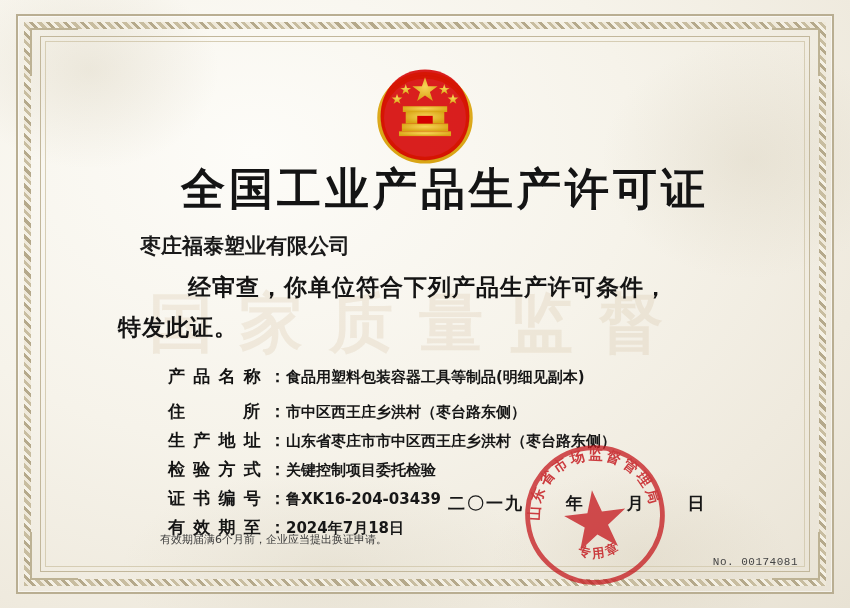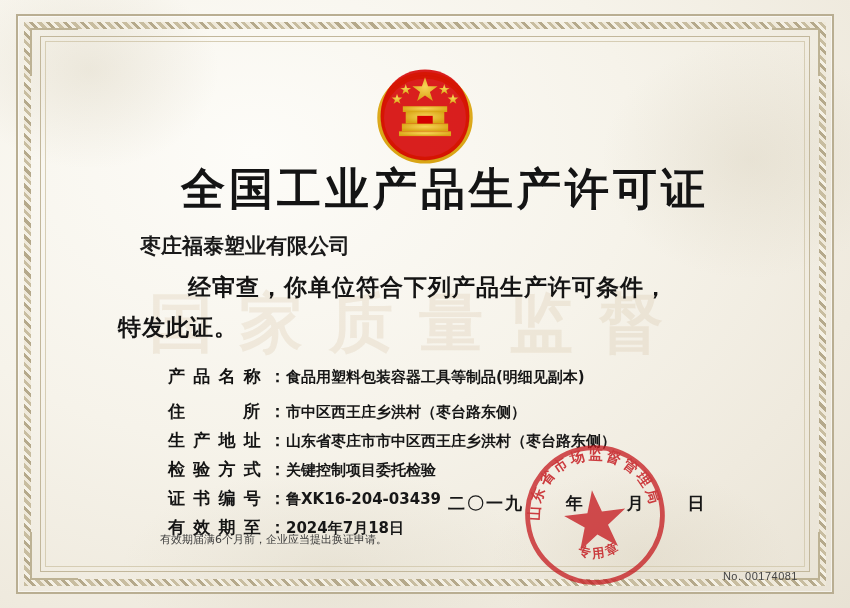--- a/index.html
+++ b/index.html
@@ -211,22 +211,22 @@
     width: 154px;
     height: 154px;
     opacity: 0.82;
     transform: rotate(-7deg);
   }
 
   
   .serial {
     position: absolute;
     right: 52px;
-    bottom: 26px;
-    font-family: Liberation Sans, sans-serif;
+    bottom: 40px;
+    font-family: Liberation Mono, monospace;
     font-size: 11px;
     color: #444;
     letter-spacing: 0.5px;
   }
 </style>
 </head>
 <body>
 
 <div id="certificate">
 

